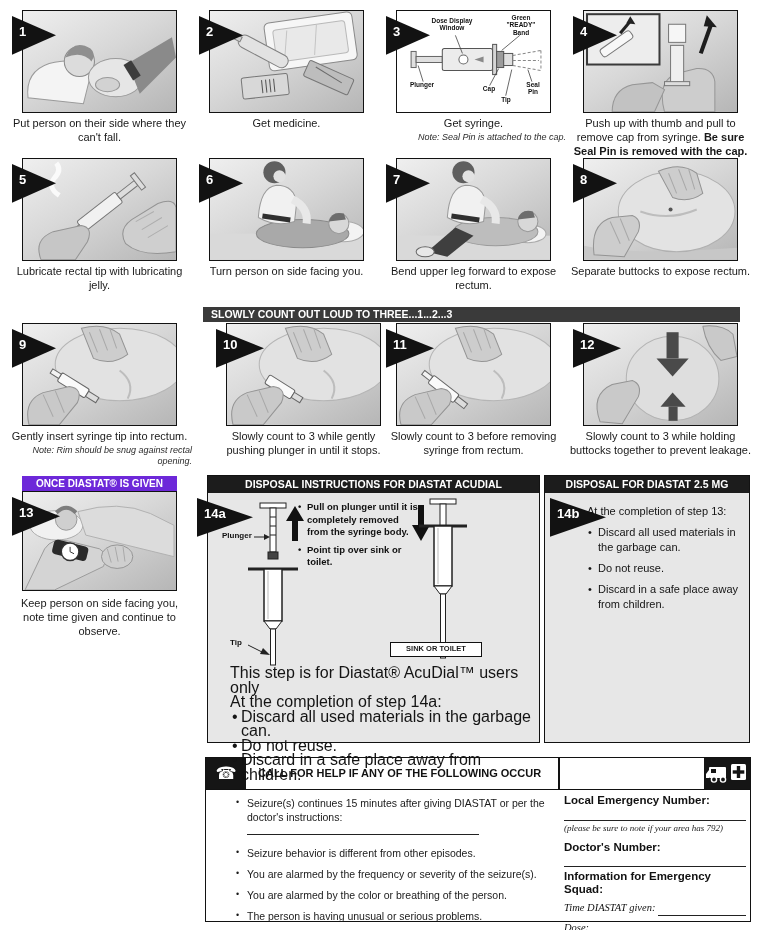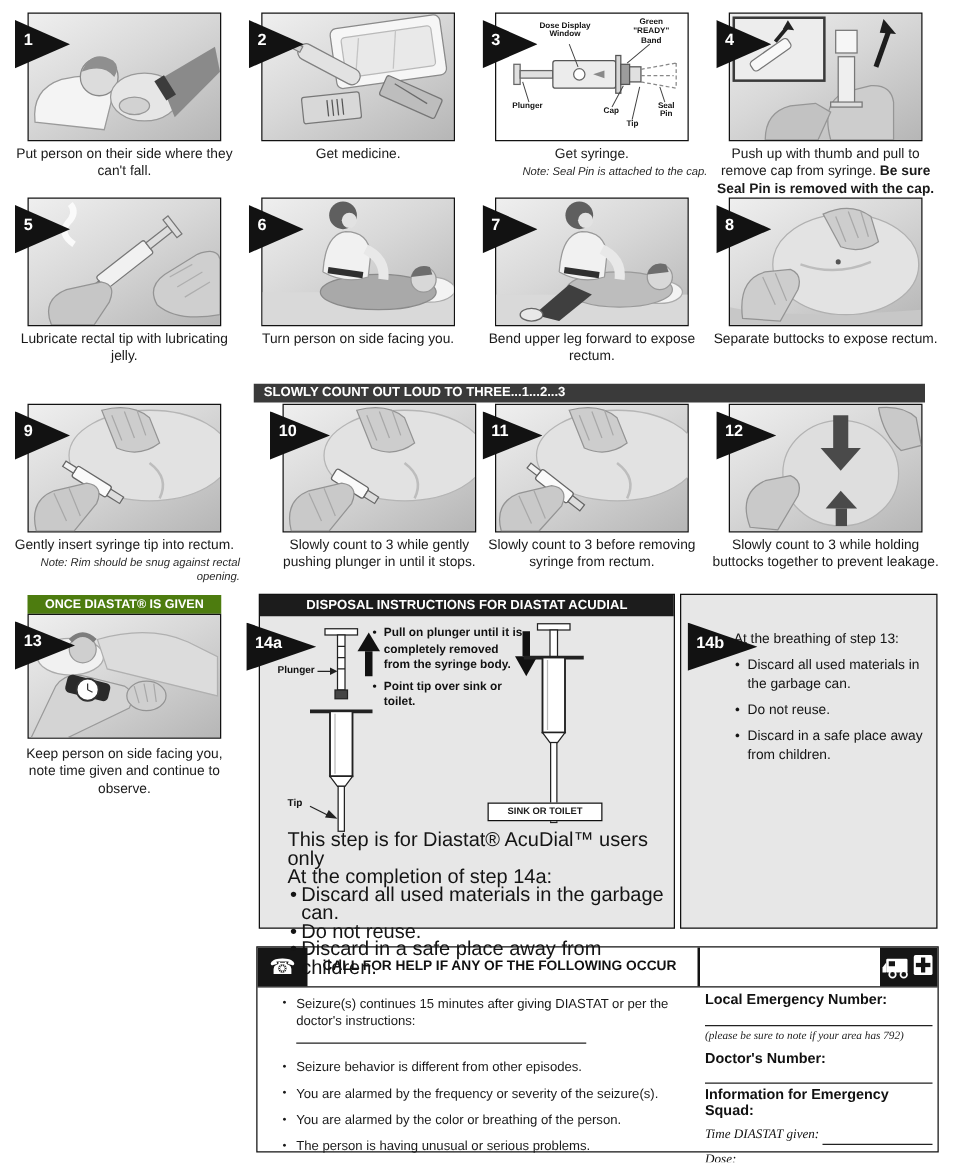--- a/index.html
+++ b/index.html
@@ -16,21 +16,21 @@
   .flag.wide{width:48px;}
   .flag.xwide{width:56px;}
   .flag span{position:absolute;left:7px;top:9px;color:#fff;font-weight:bold;font-size:13px;line-height:1;}
   .cap{position:relative;width:185px;margin-left:-15px;margin-top:4px;text-align:center;
        font-size:11px;line-height:1.25;color:#191919;}
   .note{position:relative;width:185px;margin-left:-15px;margin-top:1px;text-align:right;
         font-style:italic;font-size:9px;line-height:1.3;color:#2a2a2a;}
   
   .countbar{position:absolute;left:203px;top:307px;width:537px;height:15px;background:#3a3a3a;
             color:#fff;font-weight:bold;font-size:10.5px;line-height:15px;padding-left:8px;box-sizing:border-box;}
-  .oncebar{position:relative;width:155px;height:15px;background:#4d7c0f;color:#fff;font-weight:bold;
+  .oncebar{position:relative;width:155px;height:15px;background:#6d28d9;color:#fff;font-weight:bold;
            font-size:10px;line-height:15px;text-align:center;}
   
   .dpanel{position:absolute;border:1.5px solid #121212;box-sizing:border-box;background:#e7e7e7;}
   .dhead{height:17px;background:#1c1c1c;color:#fff;font-weight:bold;font-size:10.5px;line-height:17px;text-align:center;}
   .dlabel{position:absolute;font-weight:bold;font-size:8px;color:#111;z-index:2;}
   .sinkbox{position:absolute;left:182px;top:166px;width:92px;height:15px;background:#fff;border:1.2px solid #111;
            box-sizing:border-box;font-size:7.5px;font-weight:bold;text-align:center;line-height:12px;z-index:2;}
   .bb{position:absolute;font-weight:bold;font-size:9.5px;line-height:1.32;color:#111;z-index:2;}
   .bb div{padding-left:9px;position:relative;margin-bottom:5px;}
   .bb div::before{content:"\2022";position:absolute;left:0;top:0;}
@@ -43,21 +43,21 @@
   
   .dlab{position:absolute;font-size:6.5px;font-weight:bold;line-height:1.15;text-align:center;color:#111;z-index:2;}
   
   .cfh{position:absolute;left:205px;top:757px;width:546px;height:165px;border:1.5px solid #121212;box-sizing:border-box;background:#fff;}
   .cfh-header{position:relative;height:31px;border-bottom:1.5px solid #121212;}
   .phonebox{position:absolute;left:0;top:0;width:40px;height:31px;background:#151515;color:#fff;
             text-align:center;font-size:17px;line-height:31px;}
   .cfh-title{position:absolute;left:52px;top:0;line-height:31px;font-weight:bold;font-size:11px;color:#111;}
   .hdrdiv{position:absolute;left:352px;top:0;width:1.5px;height:31px;background:#121212;}
   .ambbox{position:absolute;right:0;top:0;width:46px;height:31px;background:#151515;}
-  .cfh-bullets{position:absolute;left:18px;top:38px;width:325px;font-size:10.5px;line-height:1.35;color:#1a1a1a;}
+  .cfh-bullets{position:absolute;left:28px;top:38px;width:325px;font-size:10.5px;line-height:1.35;color:#1a1a1a;}
   .cfh-bullets .cb{padding-left:13px;position:relative;margin-bottom:7px;}
   .cfh-bullets .cb::before{content:"\2022";position:absolute;left:2px;top:0;font-size:9px;}
   .fillline{display:inline-block;width:232px;height:10px;border-bottom:1px solid #222;}
   .cfh-form{position:absolute;left:358px;top:36px;width:182px;color:#111;}
   .flabel{font-weight:bold;font-size:11.5px;line-height:1.1;}
   .uline{height:13px;border-bottom:1px solid #222;}
   .fnote{font-family:"Liberation Serif",serif;font-style:italic;font-size:9px;margin-top:2px;color:#222;}
   .fitalic{font-family:"Liberation Serif",serif;font-style:italic;font-size:10.5px;display:flex;margin-top:6px;}
   .fitalic .uline{flex:1;margin-left:3px;}
   .gap8{height:8px;}
@@ -392,25 +392,26 @@
     <div class="dafoot">
       <div>This step is for Diastat® AcuDial™ users only</div>
       <div>At the completion of step 14a:</div>
       <div class="fb">Discard all used materials in the garbage can.</div>
       <div class="fb">Do not reuse.</div>
       <div class="fb">Discard in a safe place away from children.</div>
     </div>
   </div>
 
   <div class="dpanel" style="left:544px;top:475px;width:206px;height:268px;">
+    <div class="dhead">DISPOSAL FOR DIASTAT 2.5 MG</div>
     <div class="flag xwide" style="top:22px;margin-left:16px;">
         <span>14b</span>
       </div>
     <div class="dbbody">
-      <div>At the breathing of step 13:</div>
+      <div>At the completion of step 13:</div>
       <div class="fb">Discard all used materials in the garbage can.</div>
       <div class="fb">Do not reuse.</div>
       <div class="fb">Discard in a safe place away from children.</div>
     </div>
   </div>
 
   <div class="cfh">
     <div class="cfh-header">
       <div class="phonebox">☎</div>
       <div class="cfh-title">CALL FOR HELP IF ANY OF THE FOLLOWING OCCUR</div>

